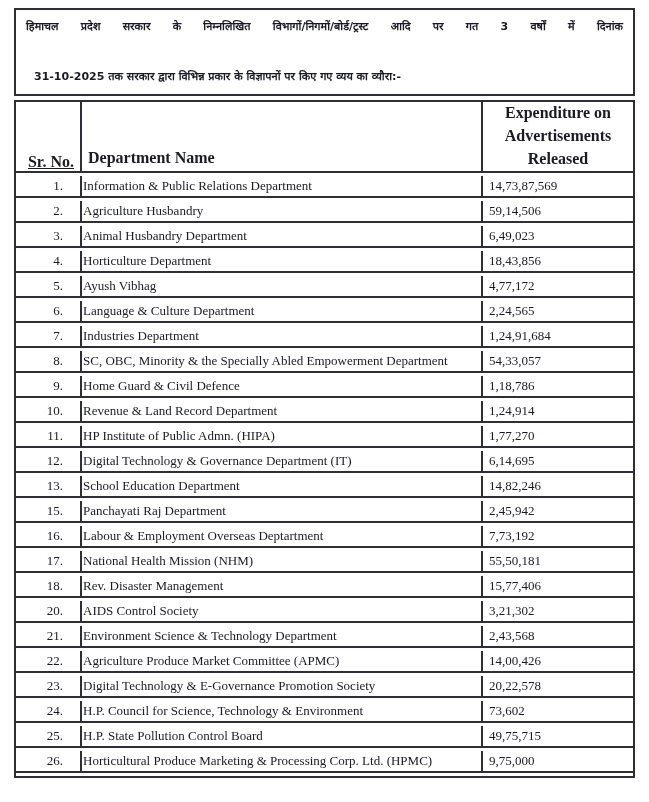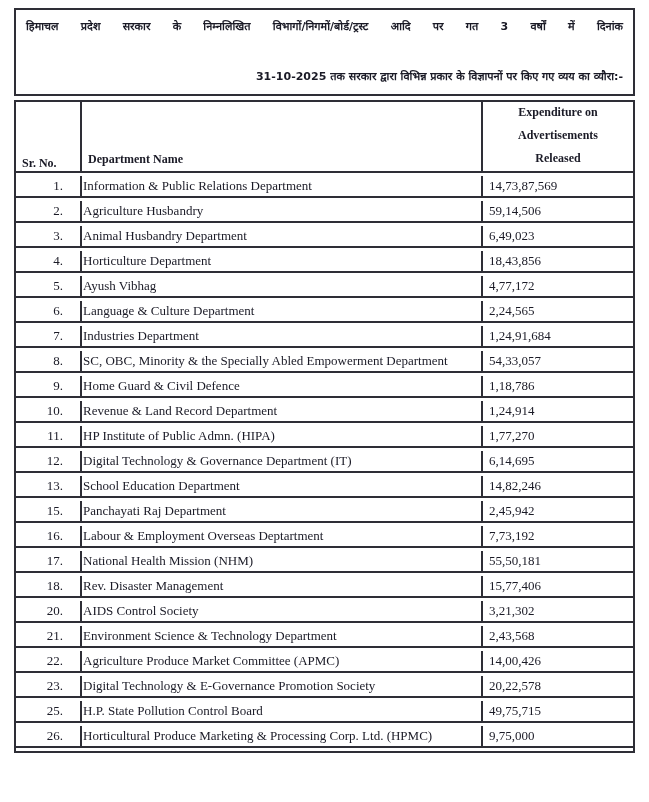--- a/index.html
+++ b/index.html
@@ -18,21 +18,21 @@
   }
   
   .title-box{
     border:2px solid var(--border-color,#2e2e36);
     padding:4px 10px 5px 10px;
     font-weight:700;
     font-size:11px;
     line-height:25px;
     font-family:"DejaVu Sans","Liberation Sans",sans-serif;
   }
-  .title-line{white-space:nowrap;text-align:right;}
+  .title-line{white-space:nowrap;}
   .title-line.justify{text-align:justify;white-space:normal;}
   .title-line.justify::after{content:"";display:inline-block;width:100%;height:0;}
   .title-line.second{padding-left:8px;}
   
   .table-frame{
     border:2px solid var(--border-color,#2e2e36);
     margin-top:4px;
   }
   table{
     width:100%;
@@ -49,23 +49,23 @@
     padding:0 6px;
     overflow:hidden;
     color:var(--text-color,#1a1a26);
   }
   th:nth-child(2),td:nth-child(2){border-left:2px solid var(--border-color,#2e2e36);}
   th:nth-child(3),td:nth-child(3){border-left:2px solid var(--border-color,#2e2e36);}
   thead th{
     border-bottom:2.5px solid var(--border-color,#2e2e36);
     height:64px;
     font-weight:700;
-    font-size:12px;
-  }
-  th.col-sr{vertical-align:bottom;text-align:left;padding-bottom:0;}
+    font-size:16px;
+  }
+  th.col-sr{vertical-align:bottom;text-align:right;padding-bottom:0;text-decoration:underline;}
   th.col-dept{vertical-align:bottom;text-align:left;padding-bottom:4px;}
   th.col-amt{vertical-align:middle;text-align:center;}
   th.col-amt .hline{line-height:21px;padding:0 0 2px 0;}
   tbody td{
     border-bottom:2px solid var(--border-color,#2e2e36);
     height:20px;
     vertical-align:middle;
   }
   td.sr{text-align:right;padding-right:17px;}
   td.dept{text-align:left;padding-left:1px;}
@@ -199,20 +199,25 @@
             <td class="sr">22.</td>
             <td class="dept">Agriculture Produce Market Committee (APMC)</td>
             <td class="amt">14,00,426</td>
           </tr>
           <tr>
             <td class="sr">23.</td>
             <td class="dept">Digital Technology &amp; E-Governance Promotion Society</td>
             <td class="amt">20,22,578</td>
           </tr>
           <tr>
+            <td class="sr">24.</td>
+            <td class="dept">H.P. Council for Science, Technology &amp; Environment</td>
+            <td class="amt">73,602</td>
+          </tr>
+          <tr>
             <td class="sr">25.</td>
             <td class="dept">H.P. State Pollution Control Board</td>
             <td class="amt">49,75,715</td>
           </tr>
           <tr>
             <td class="sr">26.</td>
             <td class="dept">Horticultural Produce Marketing &amp; Processing Corp. Ltd. (HPMC)</td>
             <td class="amt">9,75,000</td>
           </tr>
         </tbody>

